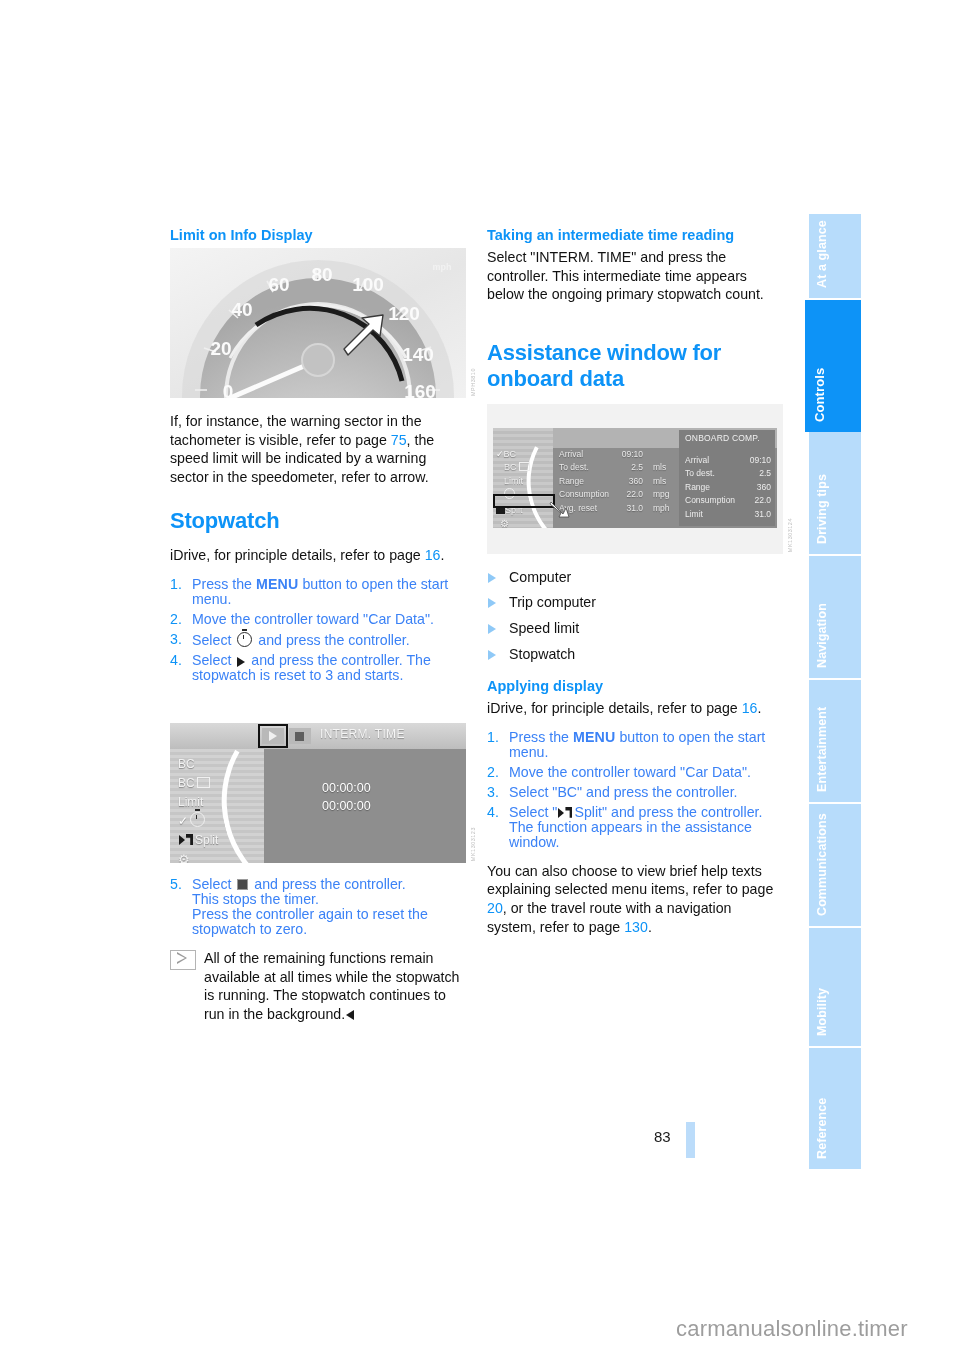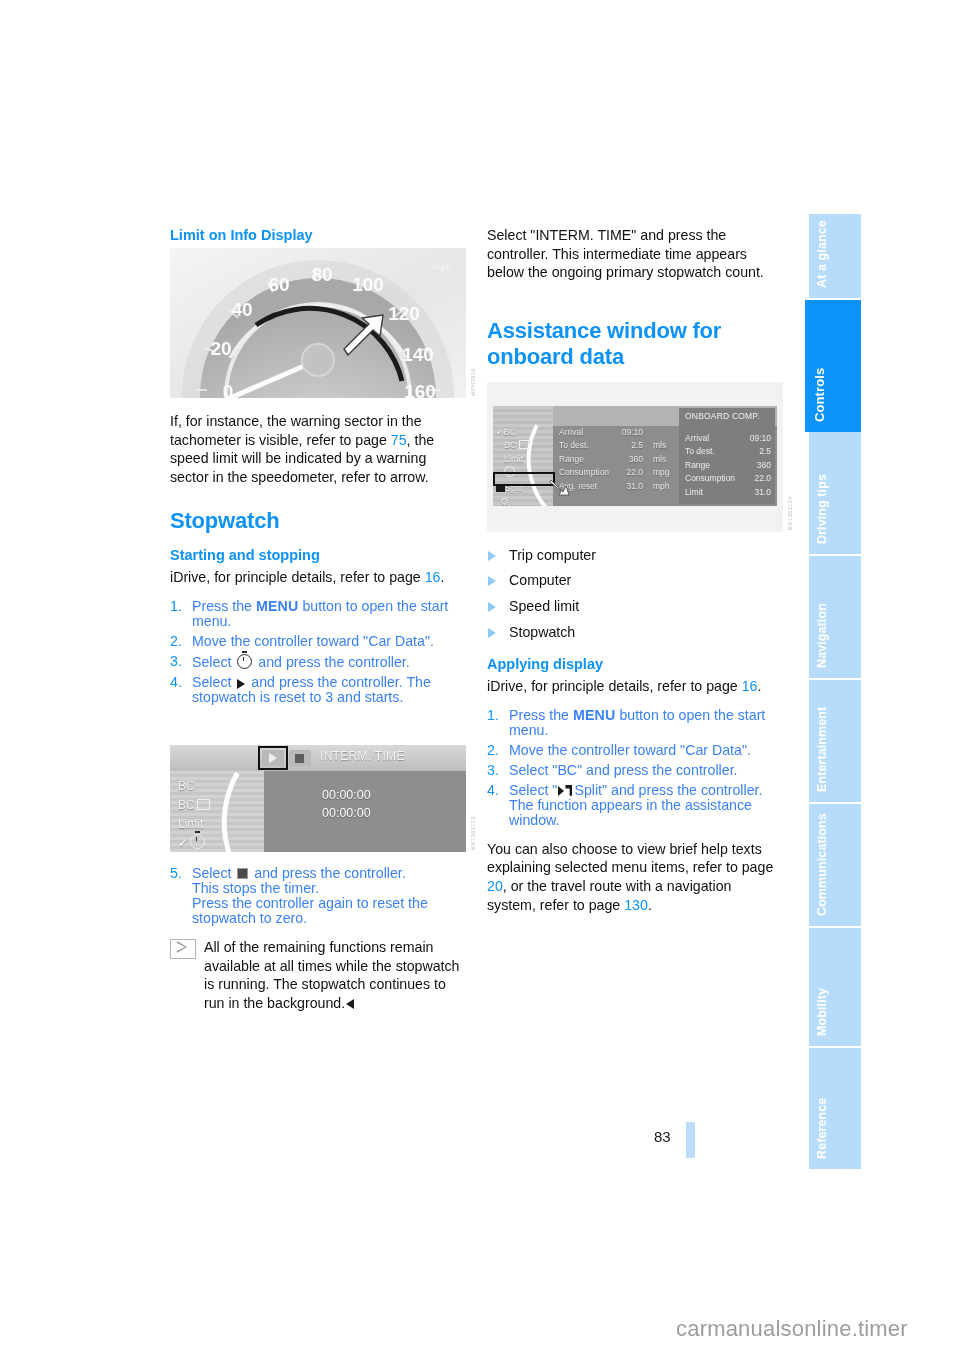--- a/index.html
+++ b/index.html
@@ -283,21 +283,21 @@
     height: 150px;
     background: linear-gradient(135deg,#f3f3f3 0%,#e3e3e3 40%,#efefef 100%);
     position: relative;
     overflow: hidden;
   }
   .speedo svg { display: block; }
 
   
   .idrive {
     width: 296px;
-    height: 107px;
+    height: 140px;
     position: relative;
     overflow: hidden;
     background: #9a9a9a;
     margin-top: 40px;
   }
   .idrive-top {
     position: absolute;
     left: 0; top: 0; right: 0;
     height: 26px;
     background: linear-gradient(#d9d9d9,#bdbdbd);
@@ -332,21 +332,21 @@
     text-shadow: 0 1px 1px rgba(0,0,0,.35);
   }
   .idrive-menu .mi { white-space: nowrap; }
   .sel-box {
     position: absolute;
     border: 2.5px solid #111111;
     box-sizing: border-box;
   }
   .idrive-times {
     position: absolute;
-    left: 152px; top: 41px;
+    left: 152px; top: 56px;
     color: #ffffff;
     font-size: 12.5px;
     line-height: 18px;
     text-shadow: 0 1px 1px rgba(0,0,0,.35);
   }
   .idrive-interm {
     position: absolute;
     left: 150px; top: 4px;
     color: #f5f5f5;
     font-size: 12px;
@@ -578,21 +578,20 @@
           <path d="M 174 101 L 199 76 L 192 70 L 213 67 L 210 88 L 203 82 L 178 107 Z" fill="#ffffff" stroke="#3a3a3a" stroke-width="1.4" stroke-linejoin="round"></path>
         </svg>
       </div>
       <span class="fig-code">MPH3810</span>
     </div>
 
     <p class="body"><span>If, for instance, the warning sector in the tachometer is visible, refer to page </span><span class="pgref">75</span><span>, the speed limit will be indicated by a warning sector in the speedometer, refer to arrow.</span></p>
 
     <h1 class="section" style="margin-top:22px;">Stopwatch</h1>
 
-    <h2 class="sub">Starting and stopping</h2>
 
     <p class="body"><span>iDrive, for principle details, refer to page </span><span class="pgref">16</span><span>.</span></p>
 
     <ol class="steps">
       <li><span>Press the </span><span class="menu-word">MENU</span><span> button to open the start menu.</span></li>
       <li><span>Move the controller toward "Car Data".</span></li>
       <li><span>Select </span><span class="ico ico-stopwatch"></span><span> and press the controller.</span></li>
       <li><span>Select </span><span class="ico ico-play"></span><span> and press the controller. The stopwatch is reset to 3 and starts.</span></li>
     </ol>
 
@@ -637,20 +636,21 @@
       <span class="note-box"></span>
       <span class="note-tri"></span>
       <span class="note-tri-in"></span>
       <span class="note-indent" style="display:block;"><span>All of the remaining functions remain available at all times while the stopwatch is running. The stopwatch continues to run in the background.</span><span class="end-mark"></span></span>
     </div>
 
   </div>
 
   <div class="col col-right">
 
+    <h2 class="sub">Taking an intermediate time reading</h2>
     <p class="body">Select "INTERM. TIME" and press the controller. This intermediate time appears below the ongoing primary stopwatch count.</p>
 
     <h1 class="section" style="margin-top:36px;">
       <span>Assistance window for</span><br>
       <span>onboard data</span>
     </h1>
 
     <div class="figure">
       <div class="obc-wrap">
         <div class="obc">
@@ -725,22 +725,22 @@
           <svg class="obc-pointer" viewBox="0 0 22 18">
             <path d="M 2 2 L 14 14 L 17 8 L 20 17 L 10 17 L 12 13 L 1 4 Z" fill="#ffffff" stroke="#4a4a4a" stroke-width="0.8"></path>
           </svg>
         </div>
       </div>
       <span class="fig-code">MK1303124</span>
     </div>
 
 
     <ul class="tri">
+      <li>Computer</li>
       <li>Trip computer</li>
-      <li>Computer</li>
       <li>Speed limit</li>
       <li>Stopwatch</li>
     </ul>
 
     <h2 class="sub" style="margin-top:14px;">Applying display</h2>
 
     <p class="body"><span>iDrive, for principle details, refer to page </span><span class="pgref">16</span><span>.</span></p>
 
     <ol class="steps">
       <li><span>Press the </span><span class="menu-word">MENU</span><span> button to open the start menu.</span></li>

